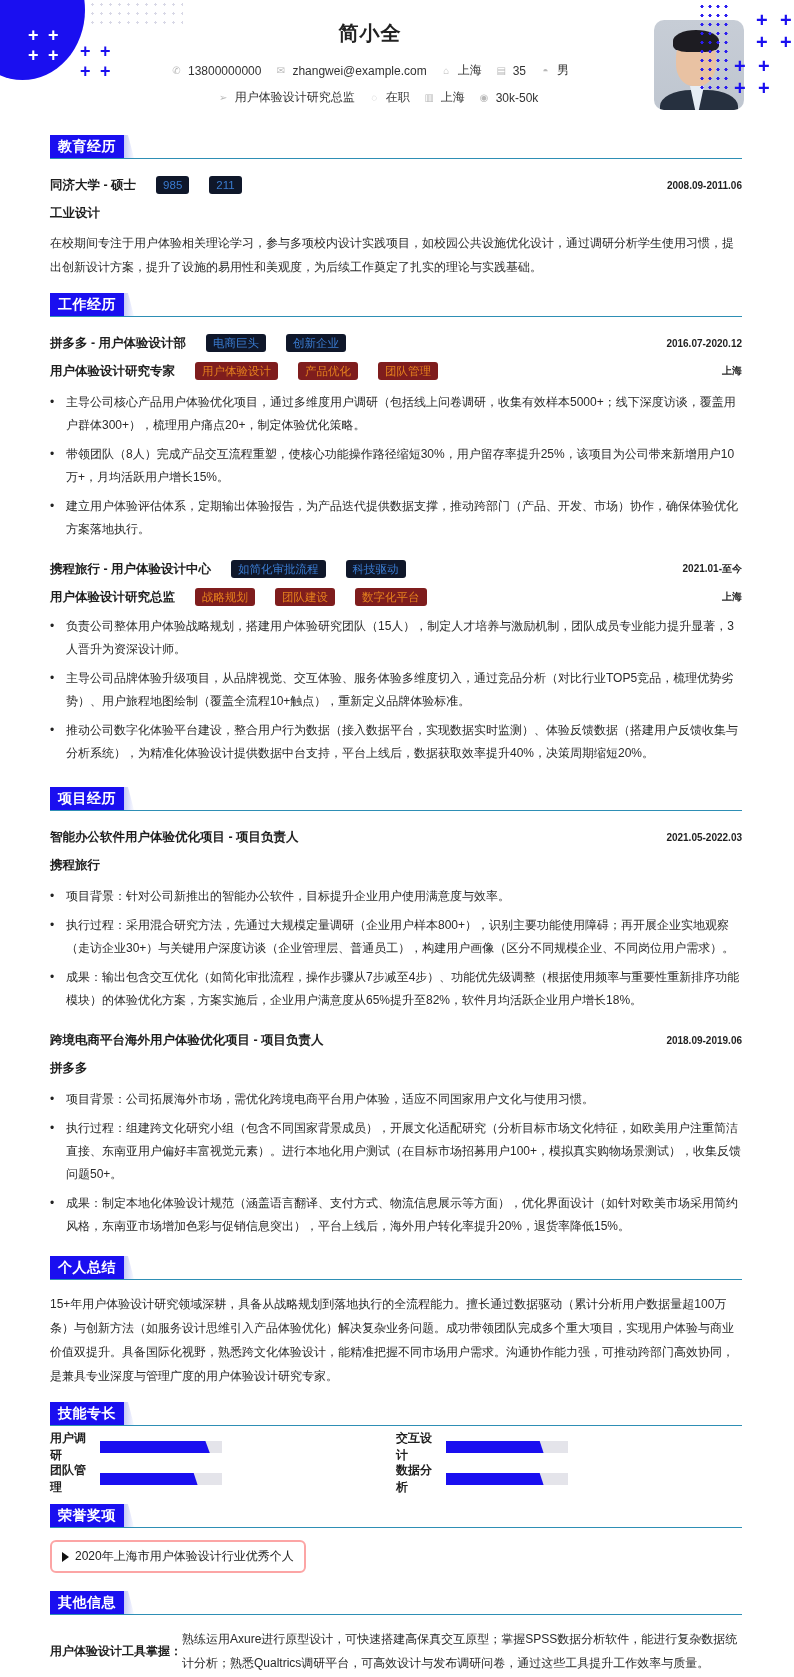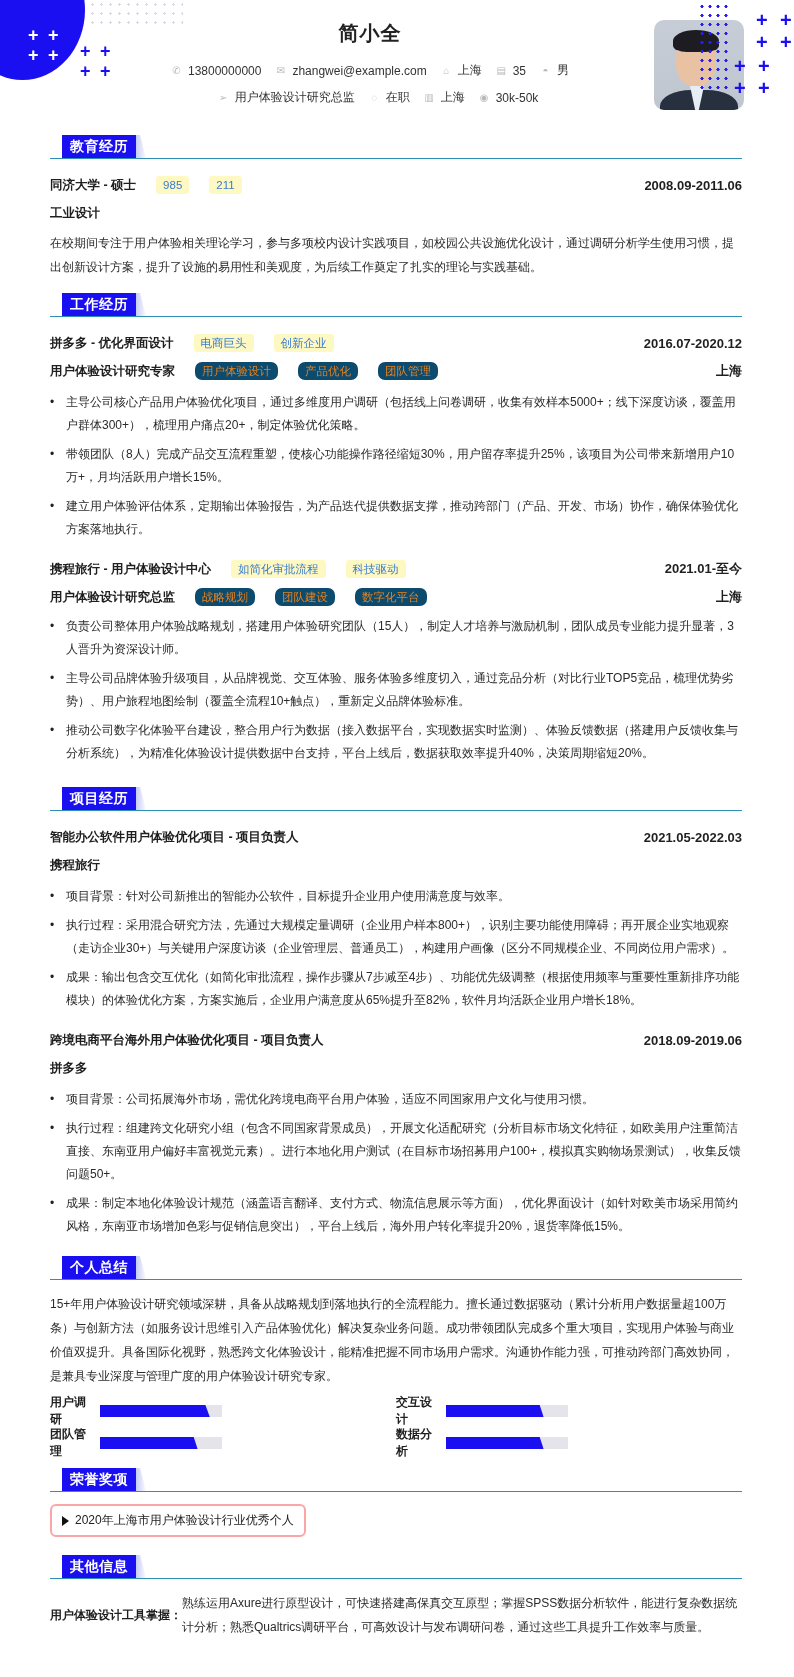--- a/index.html
+++ b/index.html
@@ -46,35 +46,35 @@
   .photo .head { position: absolute; left: 22px; top: 14px; width: 40px; height: 52px; border-radius: 45% 45% 42% 42%; background: #e9c2a3; }
   .photo .hair { position: absolute; left: 19px; top: 10px; width: 46px; height: 22px; border-radius: 50% 50% 30% 30%; background: #1d1c22; }
   .photo .suit { position: absolute; left: 6px; top: 70px; width: 78px; height: 40px; border-radius: 40% 40% 0 0; background: #26303f; }
   .photo .shirt { position: absolute; left: 36px; top: 66px; width: 14px; height: 26px; background: #e6edf5; clip-path: polygon(0 0,100% 0,60% 100%,40% 100%); }
 
   
   .main { position: absolute; top: 135px; left: 50px; width: 692px; }
   .section { margin-bottom: 0; }
   .sec-head { position: relative; height: 24px; margin-bottom: 12px; border-bottom: 1.5px solid #2e8fb5; }
   .sec-title {
-    position: absolute; left: 12px; top: 0; height: 23px; padding: 0 8px;
+    position: absolute; left: 0; top: 0; height: 23px; padding: 0 8px;
     background: #1a0ff0; color: #fff; font-size: 14px; font-weight: bold; line-height: 23px; letter-spacing: 0.5px;
   }
   .sec-title::after {
     content: ""; position: absolute; right: -10px; top: 0; width: 10px; height: 23px;
     background: linear-gradient(90deg, #c7ccf5, rgba(230,235,255,0.2));
     clip-path: polygon(0 0, 40% 0, 100% 100%, 0 100%);
   }
   .row { display: flex; justify-content: space-between; align-items: center; height: 28px; }
   .row-left { display: flex; align-items: center; gap: 20px; }
   .strong { font-weight: bold; font-size: 12.5px; color: #1f1f1f; }
-  .date { font-weight: bold; font-size: 13px; color: #1f1f1f; }
+  .date { font-weight: bold; font-size: 10px; color: #1f1f1f; }
   .tag { font-size: 11.5px; padding: 2px 7px; border-radius: 3px; line-height: 14px; }
-  .tag.blue { background: #fef9c3; color: #3a7bd0; }
-  .tag.orange { background: #0c4a6e; color: #e6821e; border-radius: 7px; }
+  .tag.blue { background: #0f172a; color: #3a7bd0; }
+  .tag.orange { background: #7f1d1d; color: #e6821e; }
   .para { font-size: 12px; line-height: 24px; color: #2a2a2a; }
   .bullets { list-style: none; }
   .bullets li { position: relative; padding-left: 16px; font-size: 12px; line-height: 23px; color: #2a2a2a; margin-bottom: 6px; }
   .bullets li::before { content: "•"; position: absolute; left: 0; top: 0; color: #222; }
   .block { margin-bottom: 14px; }
 
   
   .skills { display: grid; grid-template-columns: 346px 346px; row-gap: 14px; margin-bottom: 16px; }
   .skill { display: flex; align-items: center; gap: 4px; height: 18px; }
   .skill-label { font-size: 12px; font-weight: bold; width: 46px; }
@@ -200,21 +200,21 @@
   <div style="height:14px"></div>
 
   <div class="section">
     <div class="sec-head">
       <div class="sec-title">工作经历</div>
     </div>
 
     <div class="block">
       <div class="row">
         <div class="row-left">
-          <span class="strong">拼多多 - 优化界面设计</span>
+          <span class="strong">拼多多 - 用户体验设计部</span>
           <span class="tag blue">电商巨头</span>
           <span class="tag blue">创新企业</span>
         </div>
         <span class="date">2016.07-2020.12</span>
       </div>
       <div class="row">
         <div class="row-left">
           <span class="strong">用户体验设计研究专家</span>
           <span class="tag orange">用户体验设计</span>
           <span class="tag orange">产品优化</span>
@@ -298,20 +298,23 @@
   <div class="section">
     <div class="sec-head">
       <div class="sec-title">个人总结</div>
     </div>
     <p class="para">15+年用户体验设计研究领域深耕，具备从战略规划到落地执行的全流程能力。擅长通过数据驱动（累计分析用户数据量超100万条）与创新方法（如服务设计思维引入产品体验优化）解决复杂业务问题。成功带领团队完成多个重大项目，实现用户体验与商业价值双提升。具备国际化视野，熟悉跨文化体验设计，能精准把握不同市场用户需求。沟通协作能力强，可推动跨部门高效协同，是兼具专业深度与管理广度的用户体验设计研究专家。</p>
   </div>
 
   <div style="height:14px"></div>
 
   <div class="section">
+    <div class="sec-head">
+      <div class="sec-title">技能专长</div>
+    </div>
     <div class="skills">
       <div class="skill">
         <span class="skill-label">用户调研</span>
         <div class="bar">
             <div class="bar-fill" style="width:90%"></div>
           </div>
       </div>
       <div class="skill">
         <span class="skill-label">交互设计</span>
         <div class="bar">

